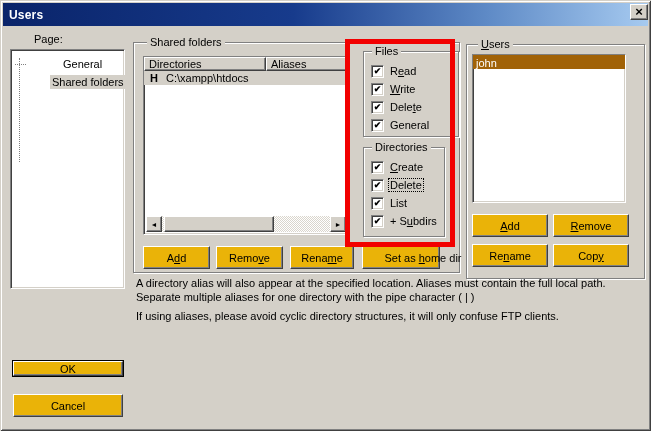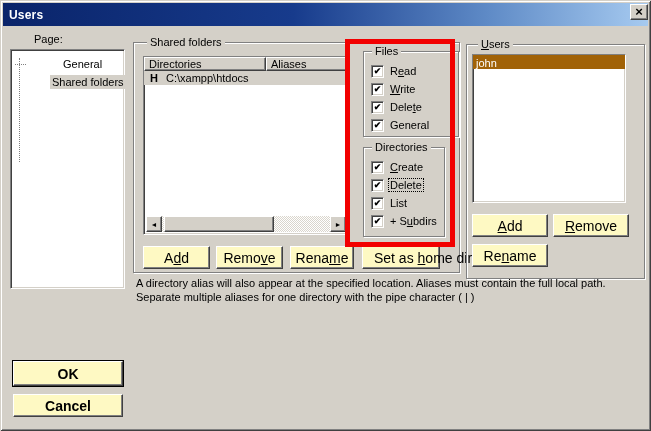--- a/index.html
+++ b/index.html
@@ -34,25 +34,25 @@
     box-shadow: inset 1px 1px 0 #404040, inset -1px -1px 0 #D4D0C8;
   }
 
   .group {
     position:absolute; border:1px solid #808080;
     box-shadow: inset 1px 1px 0 #fff, 1px 1px 0 #fff;
   }
   .group-label { position:absolute; top:-7px; background:#D4D0C8; padding:0 3px; white-space:nowrap; }
 
   .btn {
-    position:absolute; background:#fef9c3;
+    position:absolute; background:#eab308;
     border:1px solid; border-color:#fff #404040 #404040 #fff;
     box-shadow: inset -1px -1px 0 #808080;
     display:flex; align-items:center; justify-content:center;
-    font-size:14px; color:#000; cursor:default; white-space:nowrap;
+    font-size:11px; color:#000; cursor:default; white-space:nowrap;
   }
   .btn.default { box-shadow: 0 0 0 1px #000, inset -1px -1px 0 #808080; }
 
   
   .page-list { position:absolute; left:10px; top:49px; width:115px; height:240px; padding-top:5px; }
   .tree-vline { position:absolute; left:8px; top:8px; height:104px; border-left:1px dotted #808080; }
   .tree-item { position:relative; height:18px; display:flex; align-items:center; padding-left:4px; white-space:nowrap;gap:32px; }
   .tree-stub { display:inline-block; width:11px; border-top:1px dotted #808080; margin-right:3px; }
   .tree-item .ti-label { padding:1px 2px; }
   .tree-item.selected .ti-label { background:#D4D0C8; }
@@ -242,25 +242,29 @@
   </div>
   <div class="btn" style="left:472px; top:214px; width:76px; height:23px;">
     <span><u>A</u>dd</span>
   </div>
   <div class="btn" style="left:553px; top:214px; width:76px; height:23px;">
     <span><u>R</u>emove</span>
   </div>
   <div class="btn" style="left:472px; top:244px; width:76px; height:23px;">
     <span>Re<u>n</u>ame</span>
   </div>
+  <div class="btn" style="left:553px; top:244px; width:76px; height:23px;">
+    <span>Cop<u>y</u></span>
+  </div>
 
   <div class="notes">
     <p>A directory alias will also appear at the specified location. Aliases must contain the full local path. Separate multiple aliases for one directory with the pipe character ( | )</p>
-  </div>
-
-  <div class="btn default" style="left:13px; top:361px; width:110px; height:25px;font-weight:bold;">
+    <p>If using aliases, please avoid cyclic directory structures, it will only confuse FTP clients.</p>
+  </div>
+
+  <div class="btn default" style="left:13px; top:361px; width:110px; height:15px;">
     <span>OK</span>
   </div>
-  <div class="btn" style="left:13px; top:394px; width:110px; height:23px;font-weight:bold;">
+  <div class="btn" style="left:13px; top:394px; width:110px; height:23px;">
     <span>Cancel</span>
   </div>
 
 </div>
 
 </body></html>

